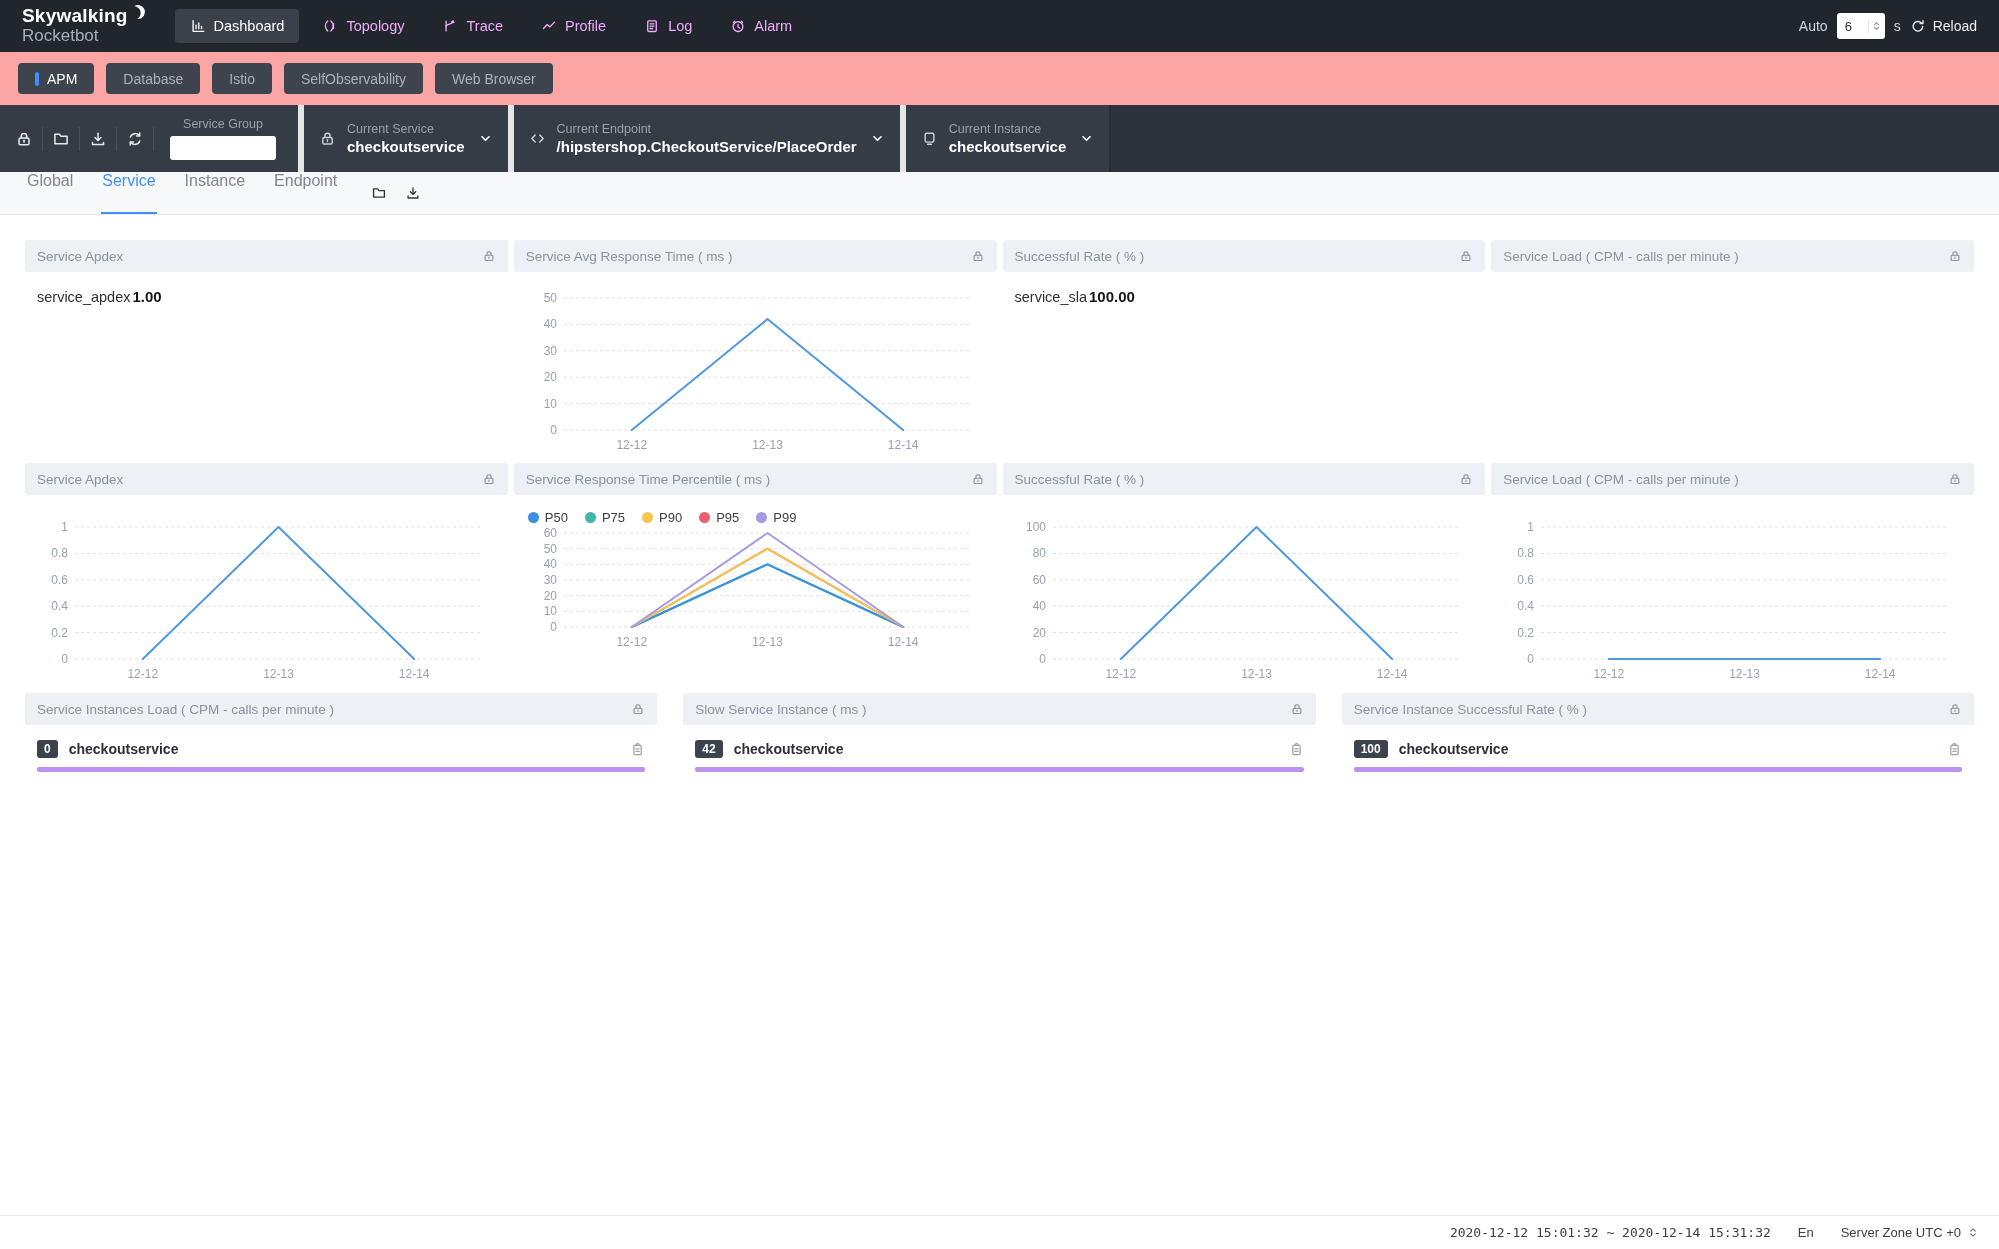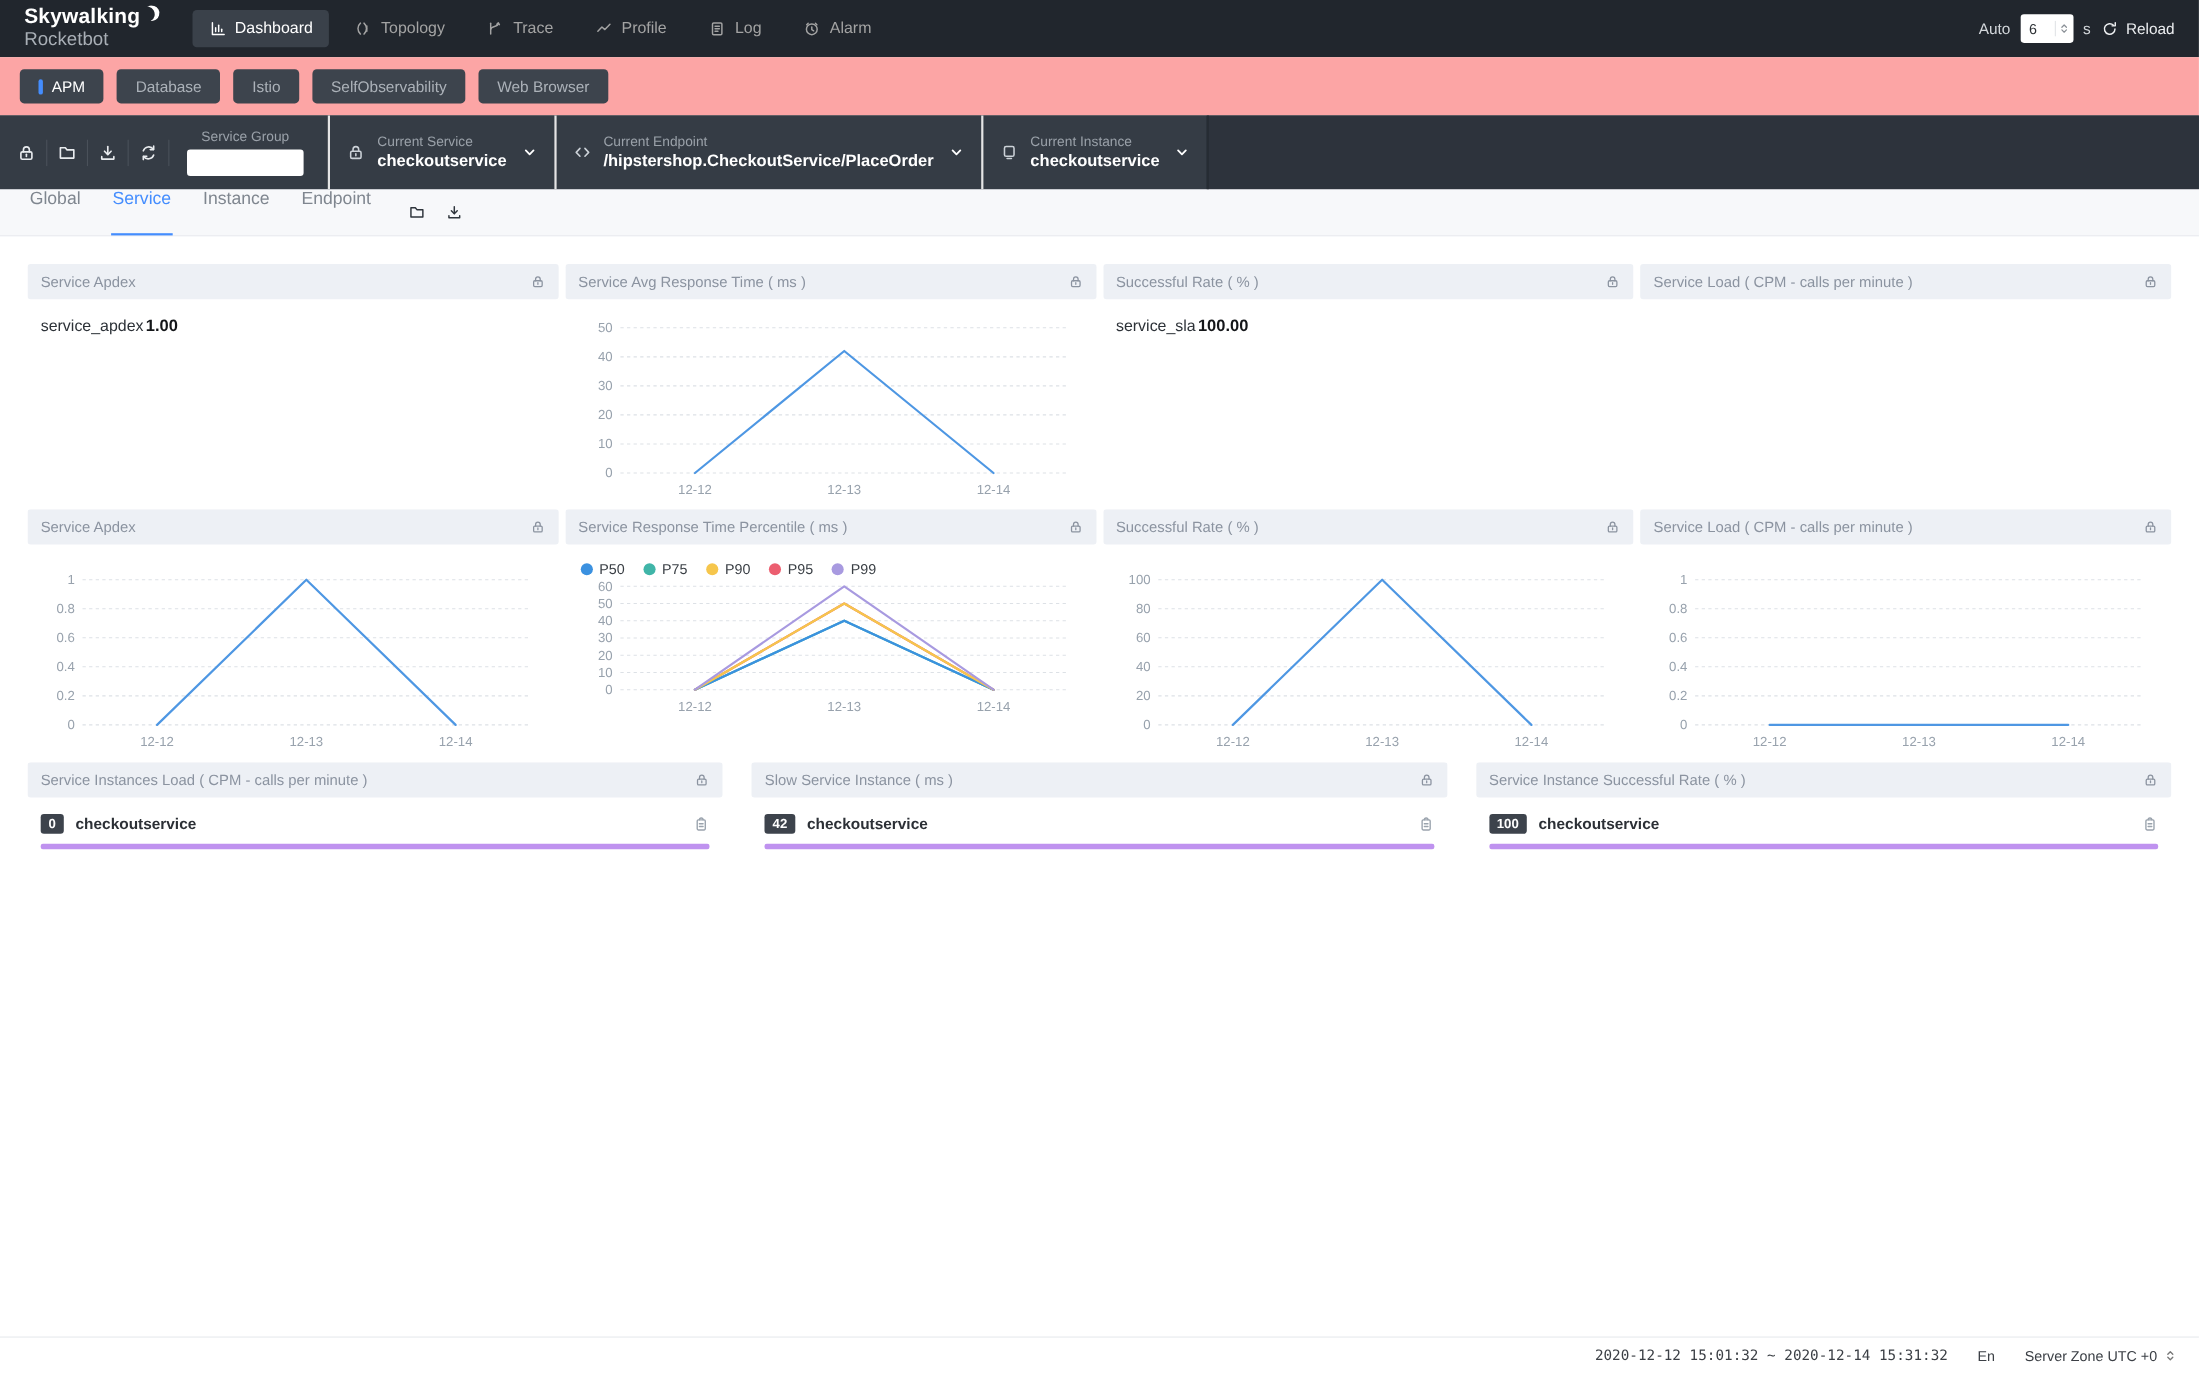--- a/index.html
+++ b/index.html
@@ -10,21 +10,21 @@
   .icon svg{width:16px;height:16px;fill:none;stroke:currentColor;stroke-width:1.5;stroke-linecap:round;stroke-linejoin:round}
 
   
   .navbar{height:52px;background:#21262d;display:flex;align-items:center;padding:0 22px;color:#c9ced4}
   .logo{display:flex;flex-direction:column;margin-right:30px;cursor:pointer}
   .logo-row{display:flex;align-items:flex-start;gap:3px}
   .logo-title{font-size:19px;font-weight:700;color:#fff;letter-spacing:.2px;line-height:1.1}
   .crescent{width:14px;height:14px;border-radius:50%;box-shadow:inset -4px 2px 0 0 #fff;transform:rotate(14deg);margin-top:-1px}
   .logo-sub{font-size:17px;color:#a9afb6;margin-top:-1px}
   .main-nav{display:flex;align-items:flex-start;gap:8px}
-  .nav-item{display:flex;align-items:center;gap:8px;height:34px;padding:0 15px;border-radius:4px;font-size:14.5px;color:#a3a3a3;cursor:pointer;white-space:nowrap}
+  .nav-item{display:flex;align-items:center;gap:8px;height:34px;padding:0 15px;border-radius:4px;font-size:14.5px;color:#f0abfc;cursor:pointer;white-space:nowrap}
   .nav-item.active{background:#3a414a;color:#fff}
   .nav-right{margin-left:auto;display:flex;align-items:center;gap:9px;font-size:14px;color:#d3d7db}
   .num-box{width:48px;height:26px;background:#fff;border-radius:3px;display:flex;align-items:center;padding:0 3px 0 8px;color:#2b2f33;font-size:13px;cursor:text}
   .num-box .spin{margin-left:auto;color:#8a9097;border-left:1px solid #e2e4e7;padding-left:2px}
   .num-box .spin svg{width:11px;height:14px;stroke-width:1.8}
   .reload-btn{display:flex;align-items:center;gap:7px;color:#eceef0;cursor:pointer}
 
   
   .page-tabs{height:53px;background:#fca5a5;display:flex;align-items:center;gap:12px;padding:0 18px}
   .page-tab{height:31px;padding:0 17px;background:#3d444d;border-radius:4px;color:#acb2b9;font-size:14px;display:flex;align-items:center;gap:8px;cursor:pointer;white-space:nowrap}
@@ -33,21 +33,21 @@
 
   
   .toolbar{height:67px;background:#2d333c;display:flex;align-items:stretch}
   .toolbar-left{display:flex;align-items:center;background:#353c45;padding:0 6px}
   .tbtn{width:36px;height:100%;display:flex;align-items:center;justify-content:center;color:#e8ebee;cursor:pointer;background:none;border:none}
   .tbtn svg{width:18px;height:18px}
   .tdiv{width:1px;height:24px;background:#4a515a}
   .service-group{display:flex;flex-direction:column;align-items:center;justify-content:center;gap:5px;padding:0 16px}
   .sg-label{font-size:12.5px;color:#9aa1a9}
   .sg-input{width:106px;height:24px;border:none;border-radius:3px;background:#fff;padding:0 6px;font-size:13px;outline:none}
-  .selector{display:flex;align-items:center;gap:11px;padding:0 15px;background:#353c45;border-left:2px solid #e5e5e5;cursor:pointer}
+  .selector{display:flex;align-items:center;gap:11px;padding:0 15px;background:#353c45;border-left:6px solid #e5e5e5;cursor:pointer}
   .sel-icon{color:#ccd2d8}
   .sel-icon svg{width:17px;height:17px}
   .sel-text{display:flex;flex-direction:column;line-height:1.3}
   .sel-label{font-size:12.5px;color:#9aa1a9}
   .sel-value{font-size:15px;font-weight:700;color:#fff;white-space:nowrap}
   .sel-chev{color:#fff;margin-left:2px}
   .sel-chev svg{width:15px;height:15px;stroke-width:2}
   .toolbar-fill{flex:1;background:#2d333c;border-left:2px solid #262c33}
 
   

